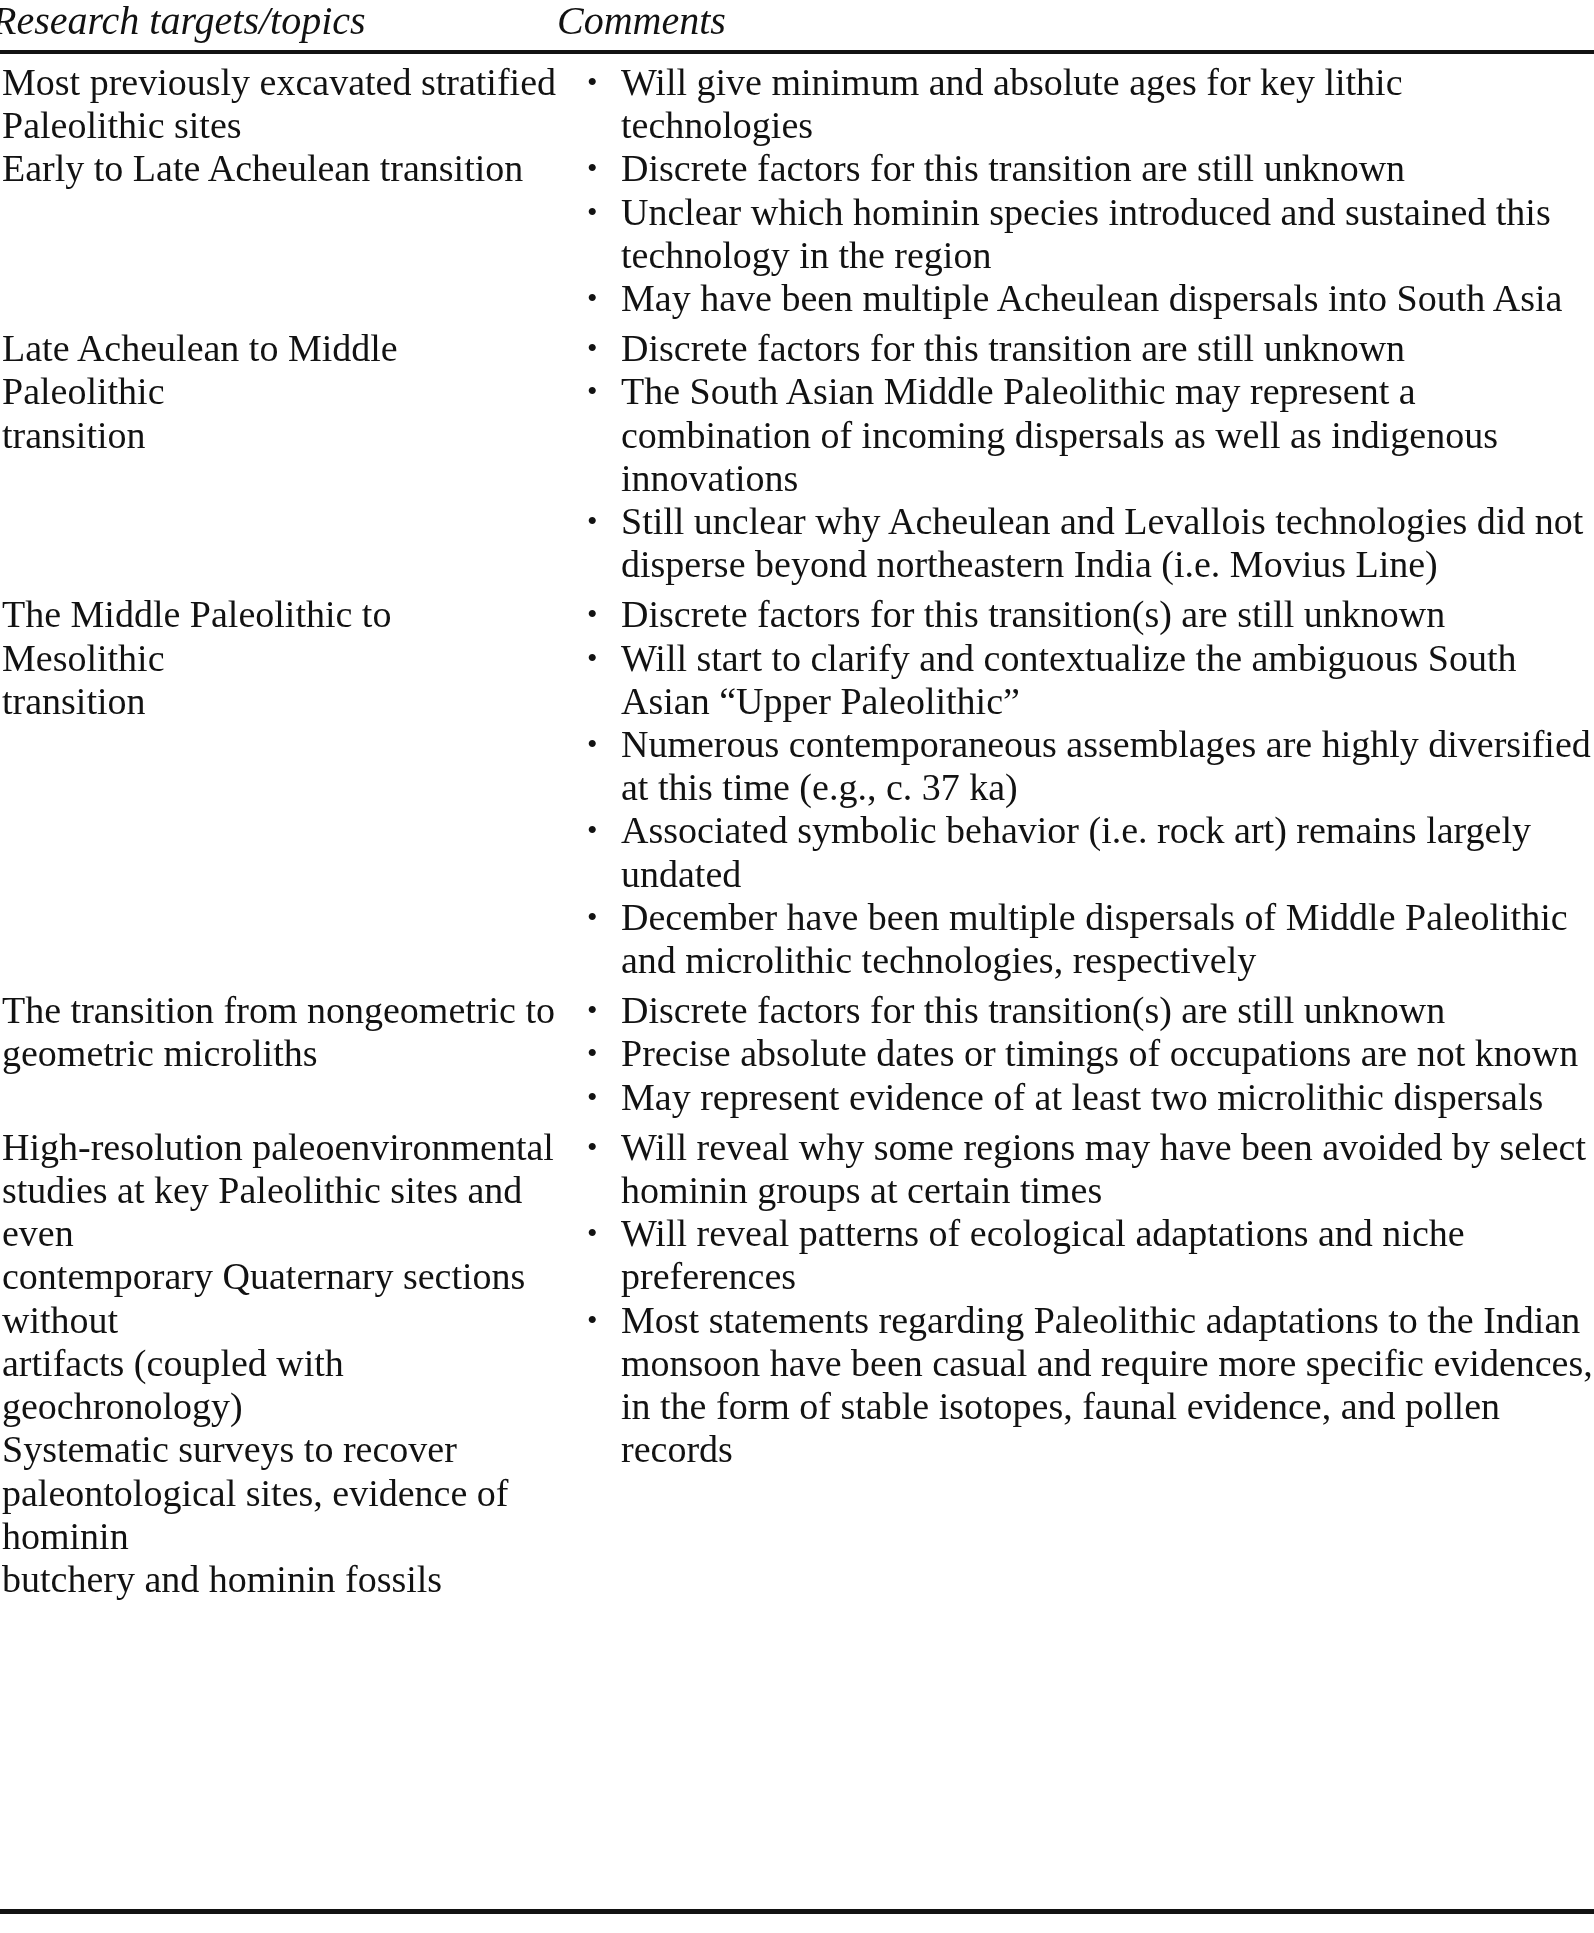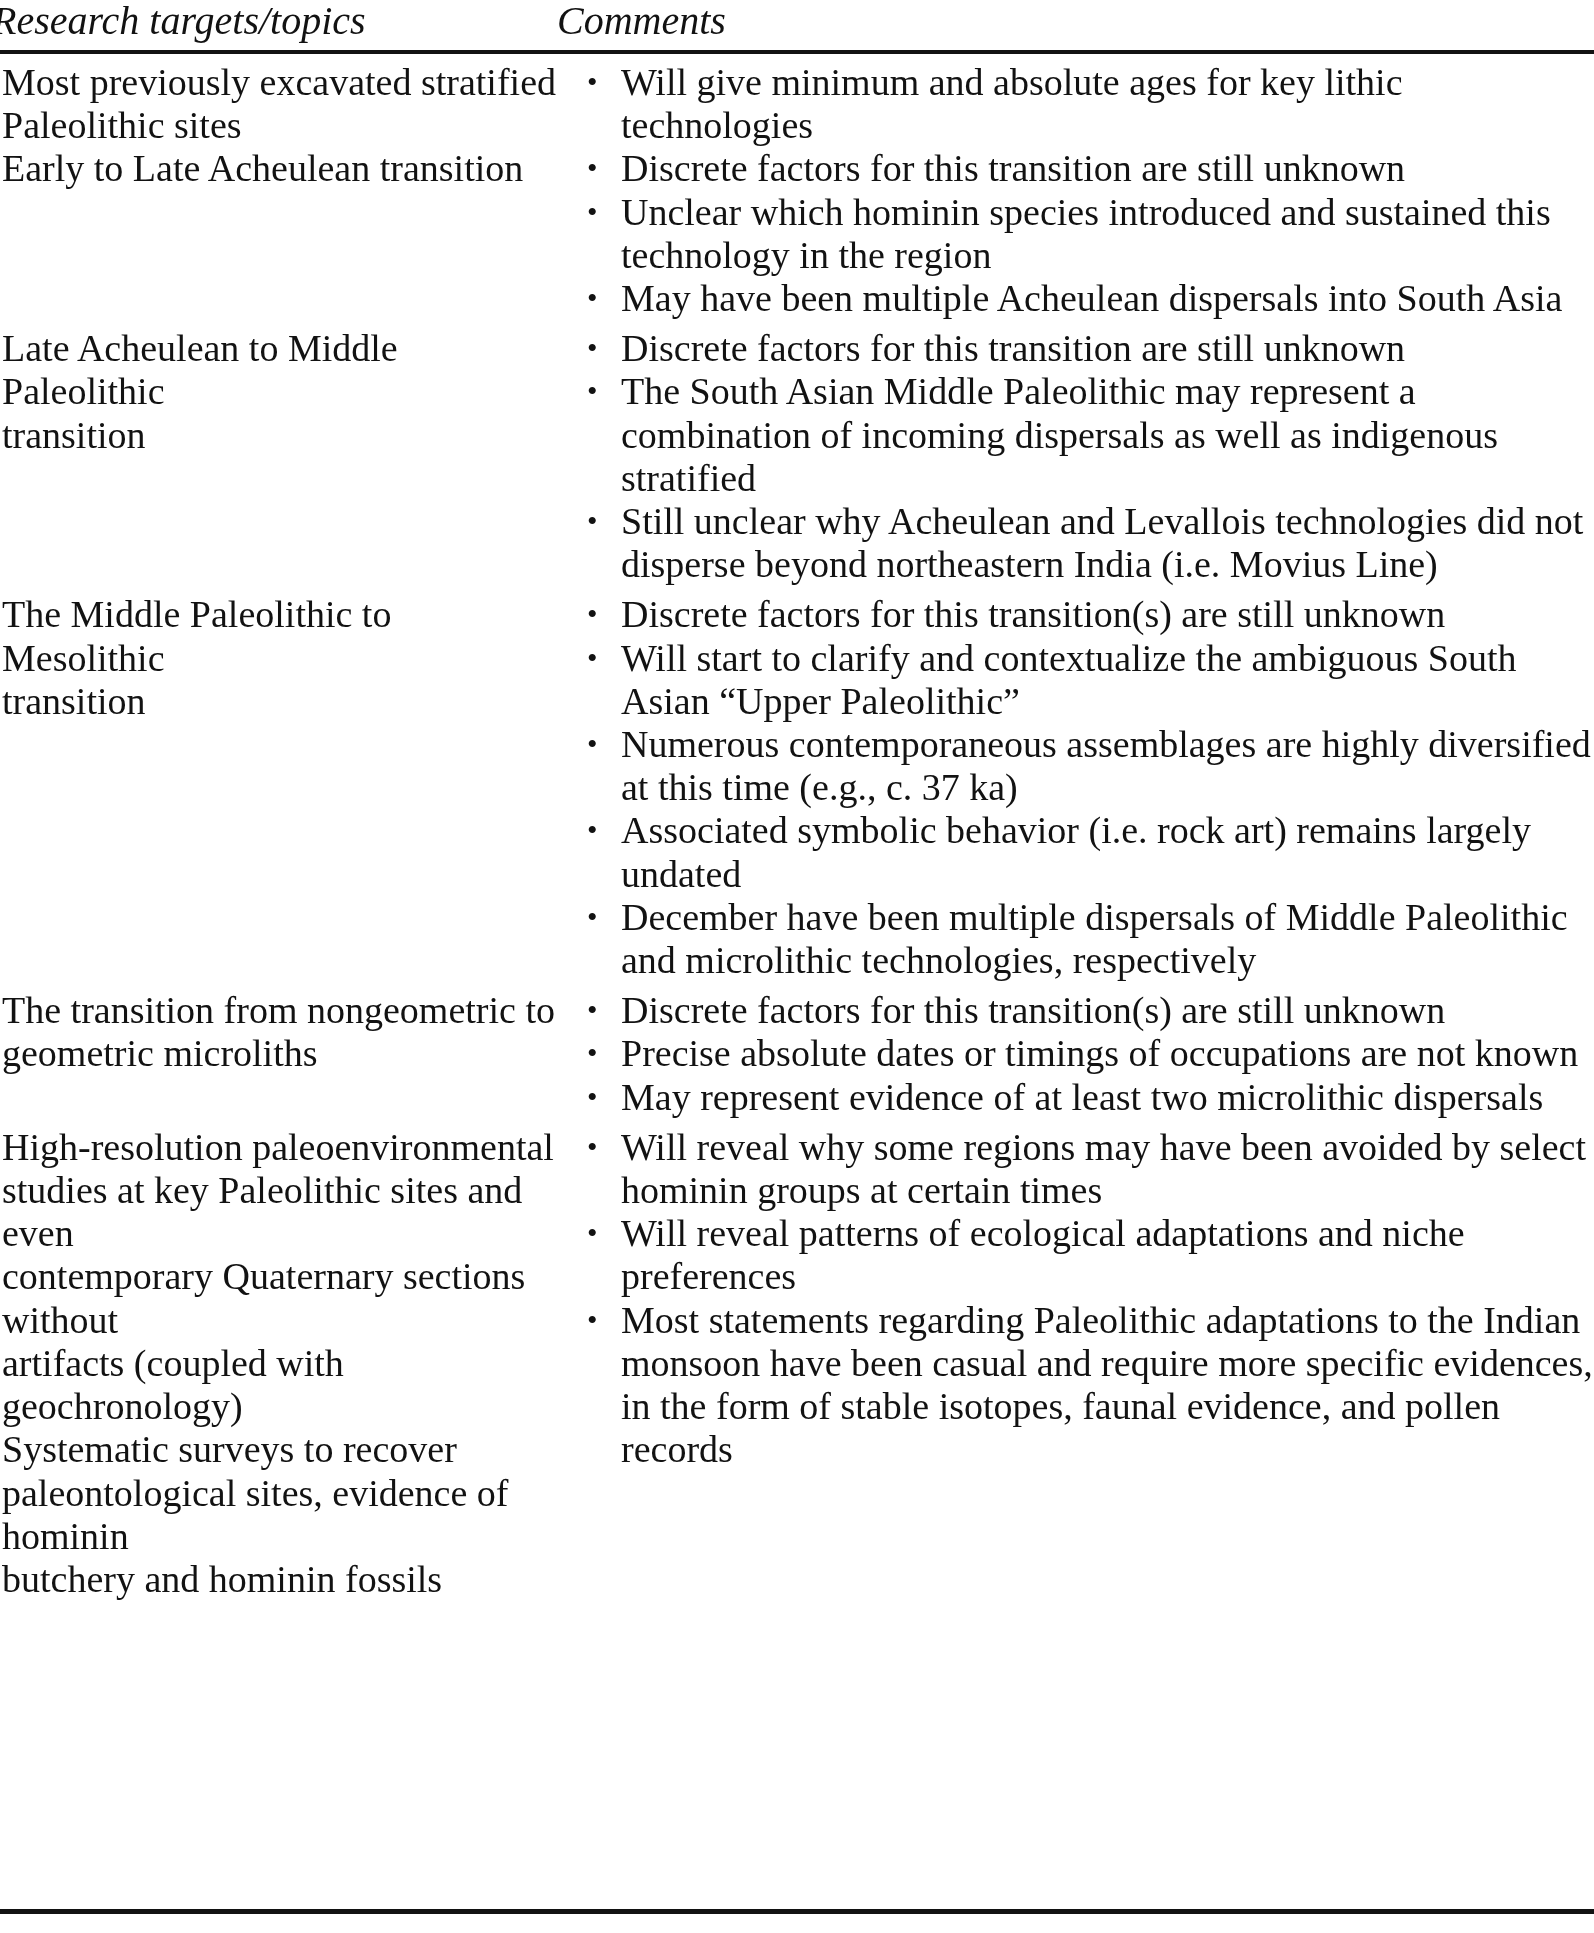--- a/index.html
+++ b/index.html
@@ -127,21 +127,21 @@
         </ul>
       </div>
     </div>
 
     <div class="row">
       <div class="cell-left">Late Acheulean to Middle Paleolithic
 transition</div>
       <div class="cell-right">
         <ul class="bullets">
           <li><span class="bullet-text">Discrete factors for this transition are still unknown</span></li>
-          <li><span class="bullet-text">The South Asian Middle Paleolithic may represent a combination of incoming dispersals as well as indigenous stratified</span></li>
+          <li><span class="bullet-text">The South Asian Middle Paleolithic may represent a combination of incoming dispersals as well as indigenous innovations</span></li>
           <li><span class="bullet-text">Still unclear why Acheulean and Levallois technologies did not disperse beyond northeastern India (i.e. Movius Line)</span></li>
         </ul>
       </div>
     </div>
 
     <div class="row">
       <div class="cell-left">The Middle Paleolithic to Mesolithic
 transition</div>
       <div class="cell-right">
         <ul class="bullets">

